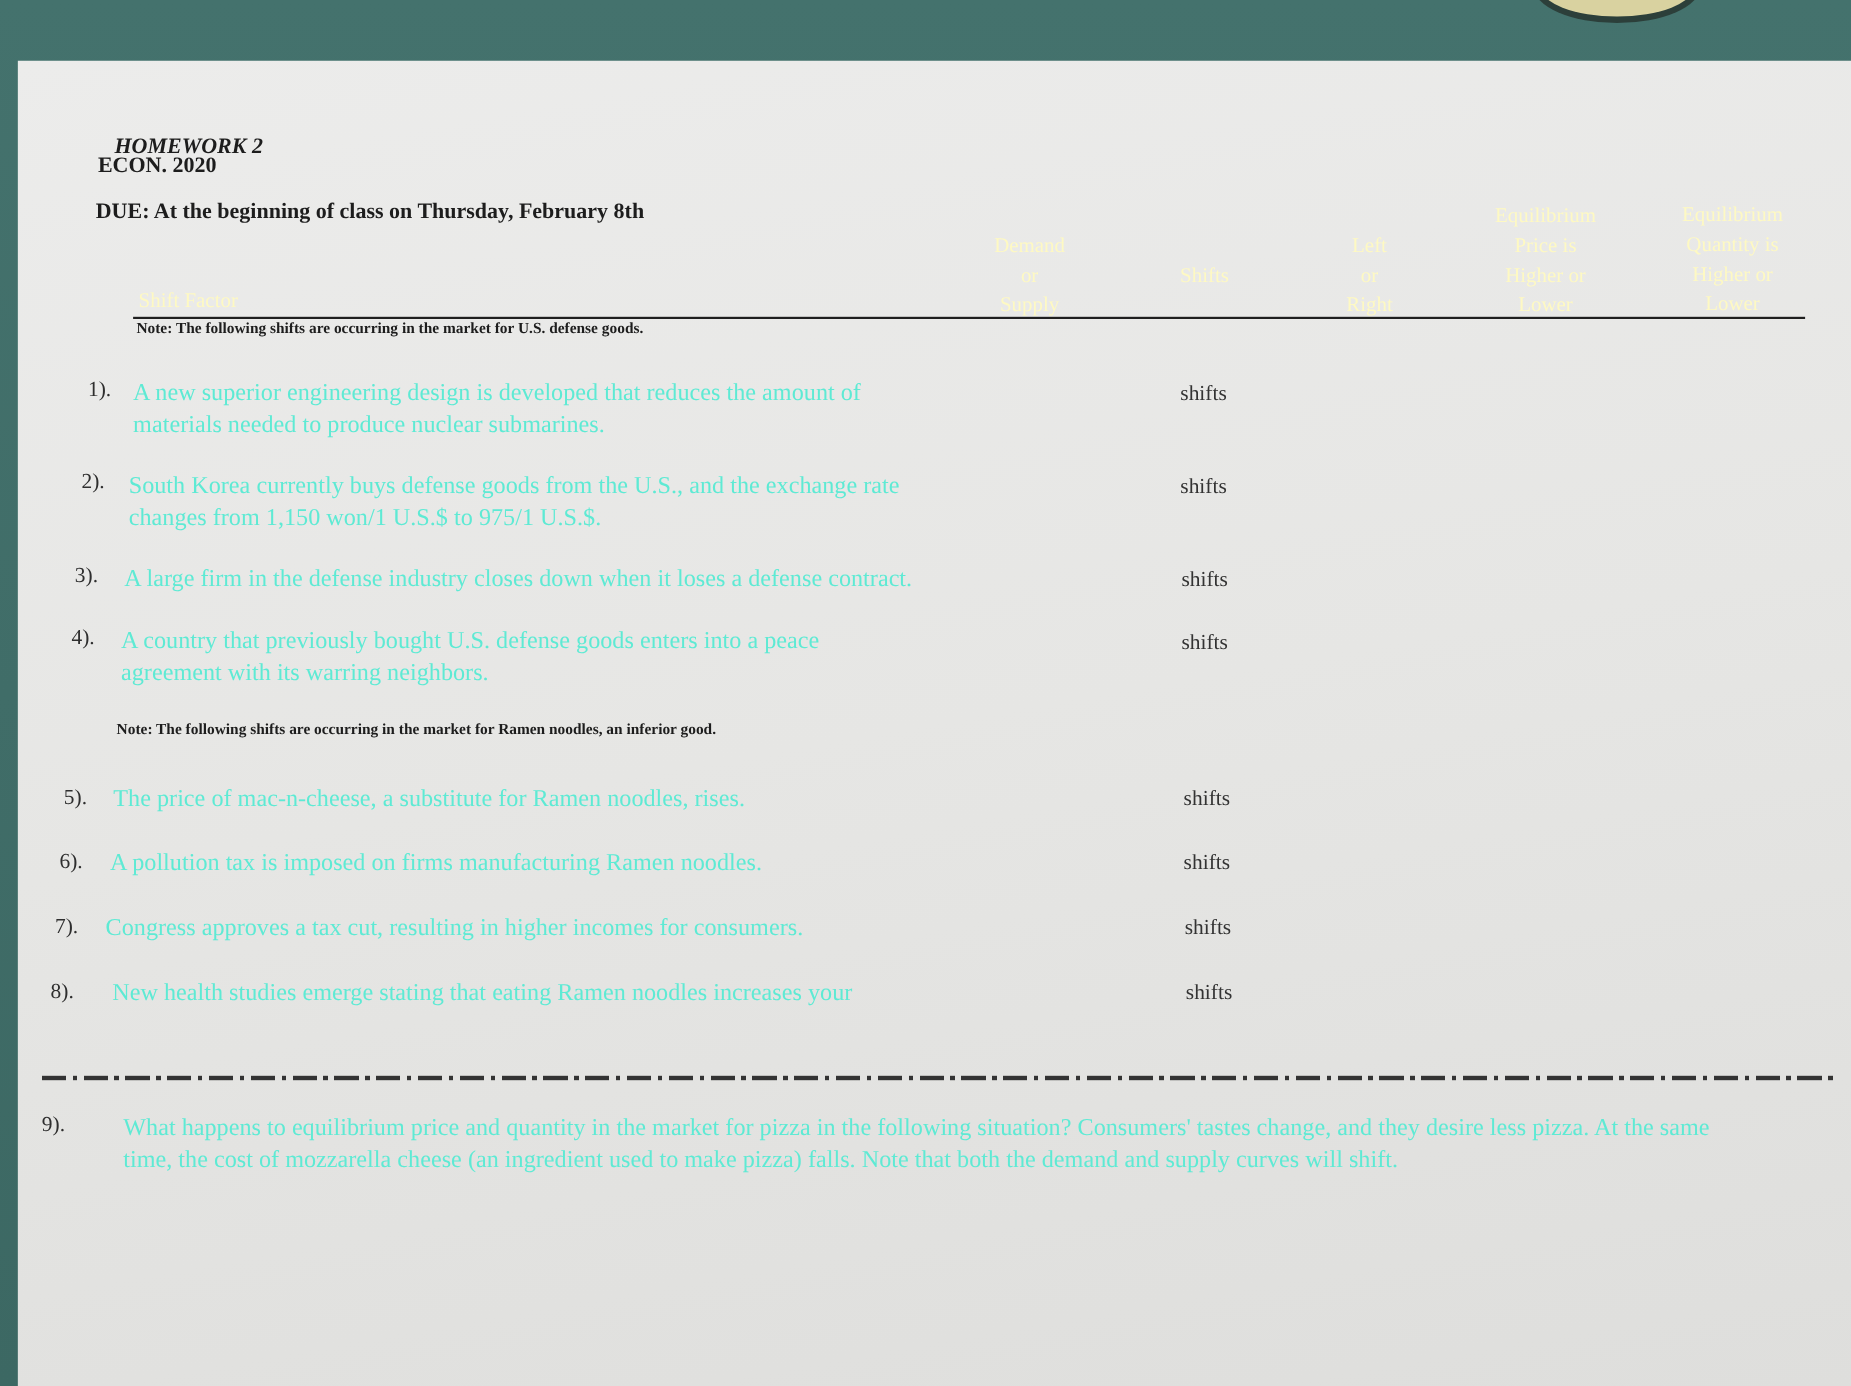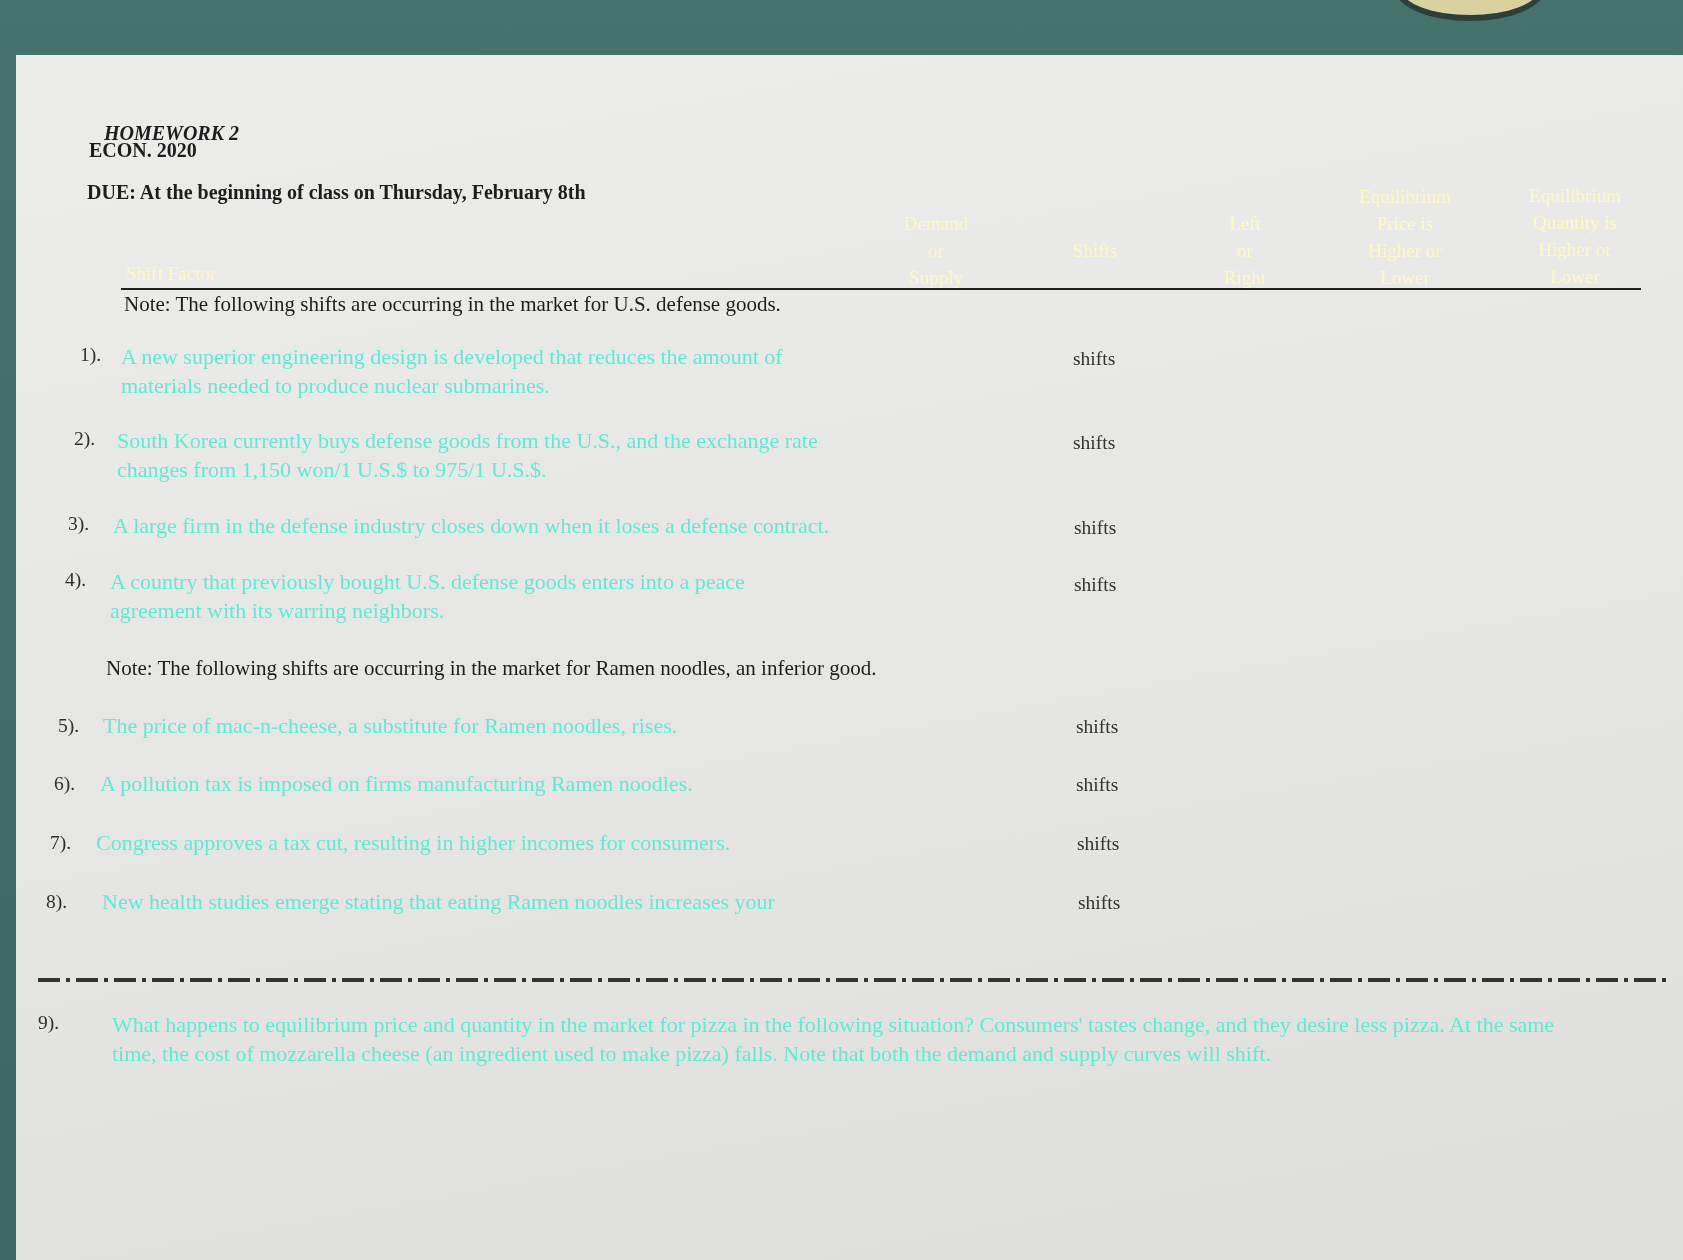--- a/index.html
+++ b/index.html
@@ -19,21 +19,21 @@
   .paper {
     position:absolute; left:16px; top:55px; width:1667px; height:1205px;
     background:linear-gradient(170deg,#ececeb 0%,#e6e6e4 50%,#dededc 100%);
     clip-path:polygon(0 0, 100% 0, 100% 100%, 0 100%);
   }
   .abs { position:absolute; white-space:nowrap; color:#2a2a2a; }
   .hdr { font-weight:bold; font-size:20px; color:#1d1d1d; }
   .colh { font-size:19px; text-align:center; line-height:27px; color:#fef9c3; }
   .item { font-size:22px; line-height:29px; color:#5eead4; }
   .num { font-size:19.5px; color:#2e2e2e; }
-  .note { font-weight:normal; font-size:21px; color:#1d1d1d; }
+  .note { font-weight:bold; font-size:14px; color:#1d1d1d; }
   .shifts { font-size:19.5px; color:#333; }
   .rule { position:absolute; height:2px; background:#1f1f1f; }
   .dash {
     position:absolute; height:4px;
     background:repeating-linear-gradient(90deg,#333 0 22px,transparent 22px 28px,#333 28px 32px,transparent 32px 38px);
   }
 </style>
 </head>
 <body>
 

